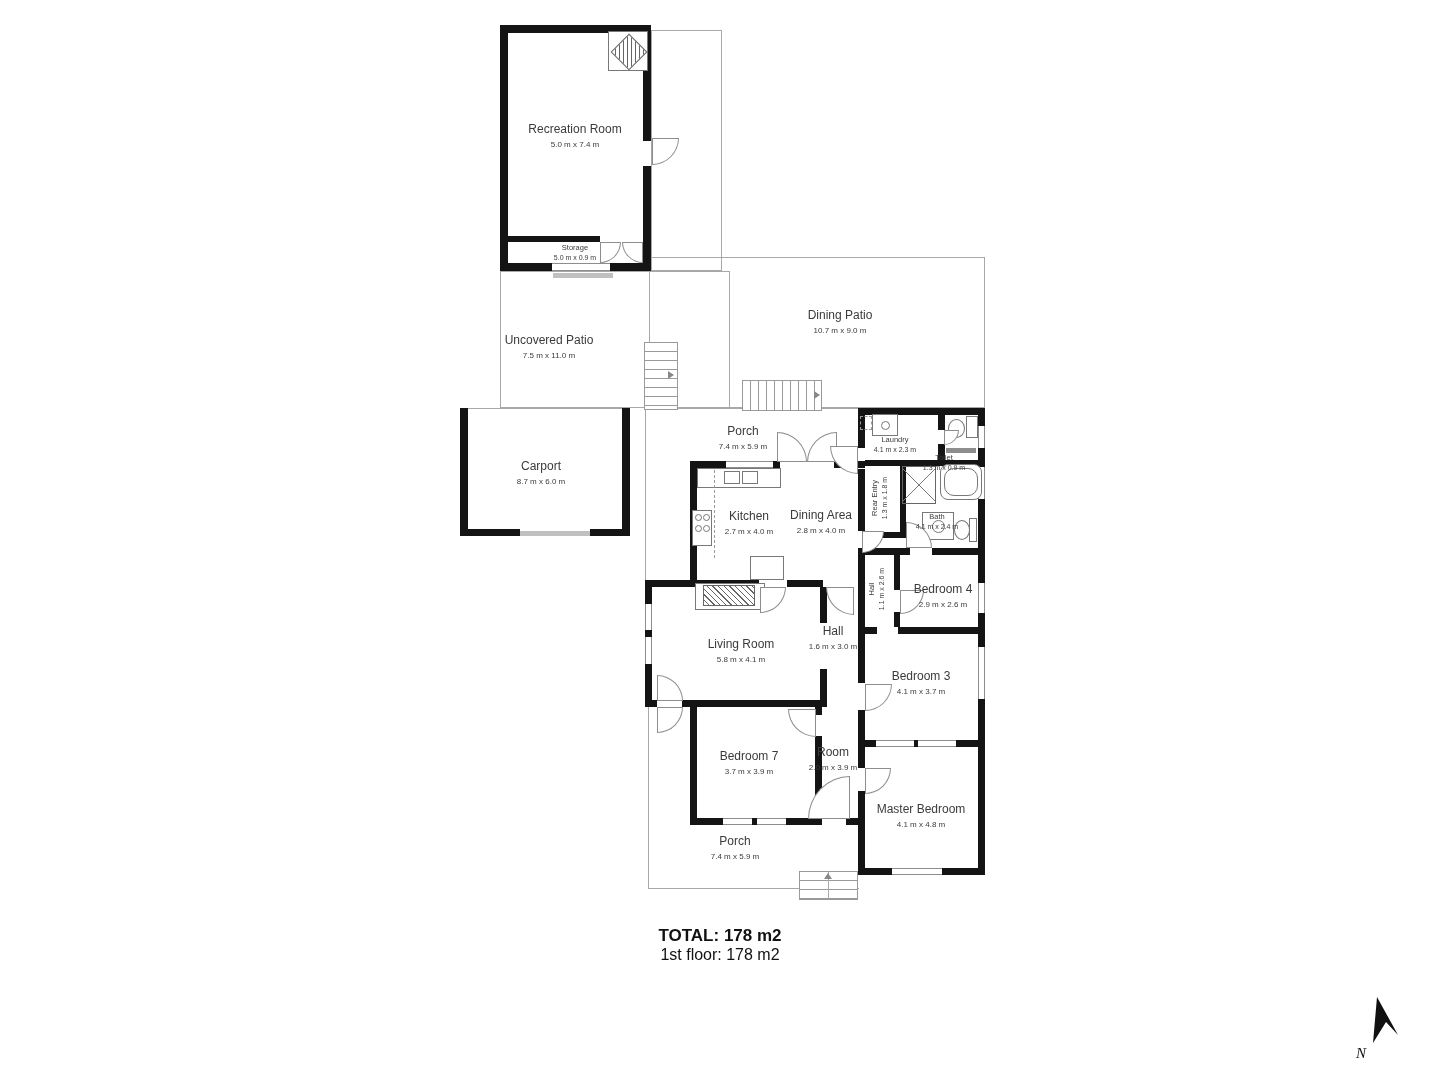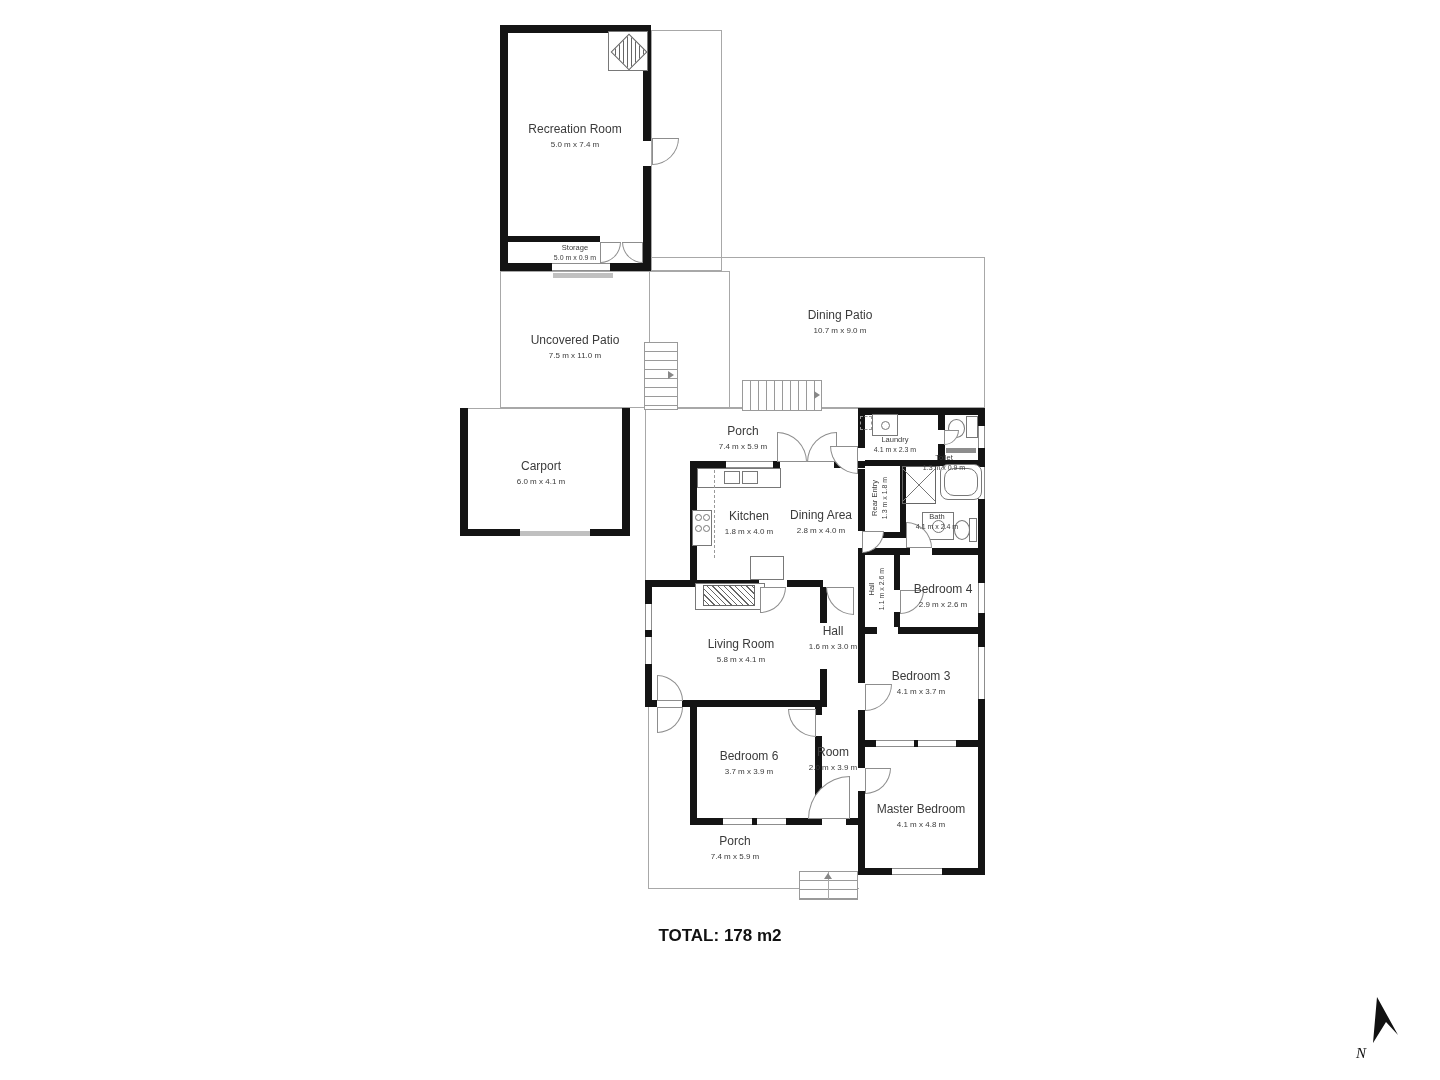--- a/index.html
+++ b/index.html
@@ -172,51 +172,51 @@
   <div class="arc bl" style="left:826px;top:587px;width:28px;height:28px"></div>
 
   <div class="label" style="left:575px;top:135px">
     <div class="nm">Recreation Room</div>
     <div class="dm">5.0 m x 7.4 m</div>
   </div>
   <div class="label small" style="left:575px;top:252px">
     <div class="nm">Storage</div>
     <div class="dm">5.0 m x 0.9 m</div>
   </div>
-  <div class="label" style="left:575px;top:346px">
+  <div class="label" style="left:549px;top:346px">
     <div class="nm">Uncovered Patio</div>
     <div class="dm">7.5 m x 11.0 m</div>
   </div>
   <div class="label" style="left:840px;top:321px">
     <div class="nm">Dining Patio</div>
     <div class="dm">10.7 m x 9.0 m</div>
   </div>
   <div class="label" style="left:541px;top:472px">
     <div class="nm">Carport</div>
-    <div class="dm">6.0 m x 4.1 m</div>
+    <div class="dm">8.7 m x 6.0 m</div>
   </div>
   <div class="label" style="left:743px;top:437px">
     <div class="nm">Porch</div>
     <div class="dm">7.4 m x 5.9 m</div>
   </div>
   <div class="label small" style="left:895px;top:444px">
     <div class="nm">Laundry</div>
     <div class="dm">4.1 m x 2.3 m</div>
   </div>
   <div class="label small" style="left:944px;top:462px">
     <div class="nm">Toilet</div>
     <div class="dm">1.3 m x 0.9 m</div>
   </div>
   <div class="label small rot" style="left:879px;top:498px">
     <div class="nm">Rear Entry</div>
     <div class="dm">1.3 m x 1.8 m</div>
   </div>
   <div class="label" style="left:749px;top:522px">
     <div class="nm">Kitchen</div>
-    <div class="dm">1.8 m x 4.0 m</div>
+    <div class="dm">2.7 m x 4.0 m</div>
   </div>
   <div class="label" style="left:821px;top:521px">
     <div class="nm">Dining Area</div>
     <div class="dm">2.8 m x 4.0 m</div>
   </div>
   <div class="label small" style="left:937px;top:521px">
     <div class="nm">Bath</div>
     <div class="dm">4.1 m x 2.4 m</div>
   </div>
   <div class="label small rot" style="left:876px;top:589px">
@@ -233,38 +233,39 @@
   </div>
   <div class="label" style="left:833px;top:637px">
     <div class="nm">Hall</div>
     <div class="dm">1.6 m x 3.0 m</div>
   </div>
   <div class="label" style="left:921px;top:682px">
     <div class="nm">Bedroom 3</div>
     <div class="dm">4.1 m x 3.7 m</div>
   </div>
   <div class="label" style="left:749px;top:762px">
-    <div class="nm">Bedroom 6</div>
+    <div class="nm">Bedroom 7</div>
     <div class="dm">3.7 m x 3.9 m</div>
   </div>
   <div class="label" style="left:833px;top:758px">
     <div class="nm">Room</div>
     <div class="dm">2.0 m x 3.9 m</div>
   </div>
   <div class="label" style="left:921px;top:815px">
     <div class="nm">Master Bedroom</div>
     <div class="dm">4.1 m x 4.8 m</div>
   </div>
   <div class="label" style="left:735px;top:847px">
     <div class="nm">Porch</div>
     <div class="dm">7.4 m x 5.9 m</div>
   </div>
 
   <div id="footer">
     <div class="t1">TOTAL: 178 m2</div>
+    <div class="t2">1st floor: 178 m2</div>
   </div>
 
   <svg width="80" height="78" style="position:absolute;left:1338px;top:990px">
     <polygon points="39,7 35,53 48,32 60,45" fill="#111"></polygon>
     <text x="18" y="68" font-style="italic" font-size="15" font-family="Liberation Serif, serif" fill="#111">N</text>
   </svg>
 
 </div>
 
 </body></html>

